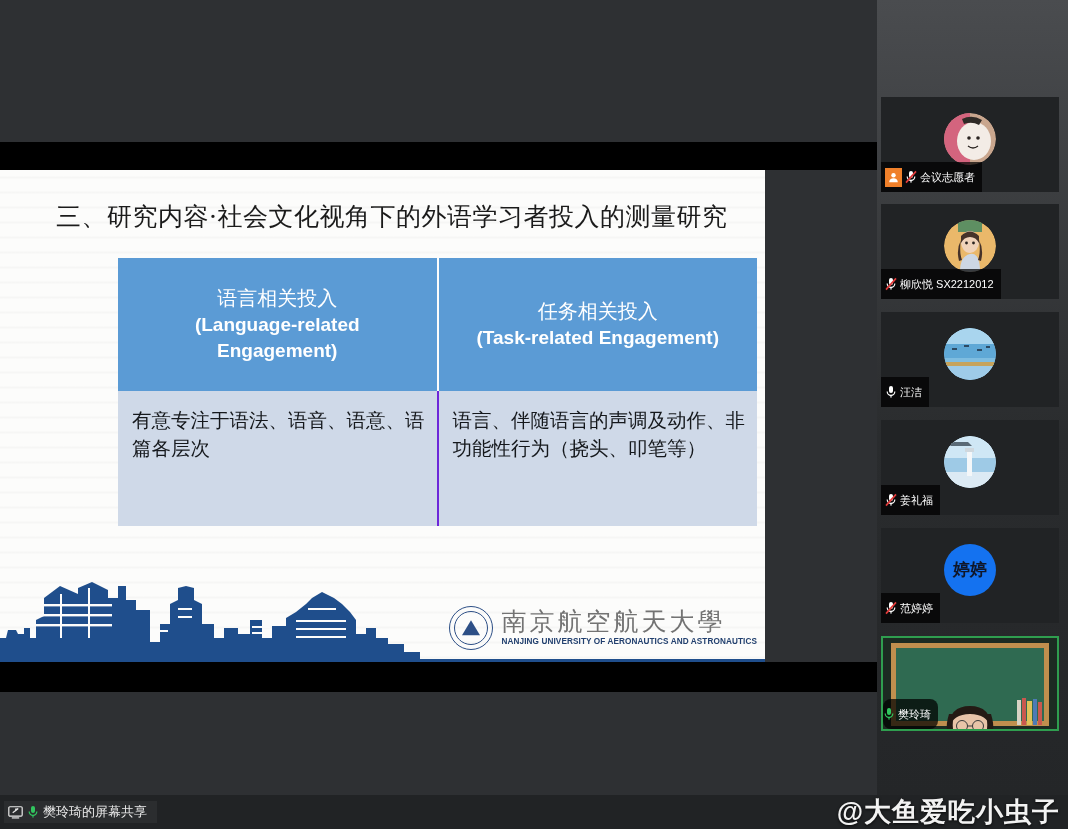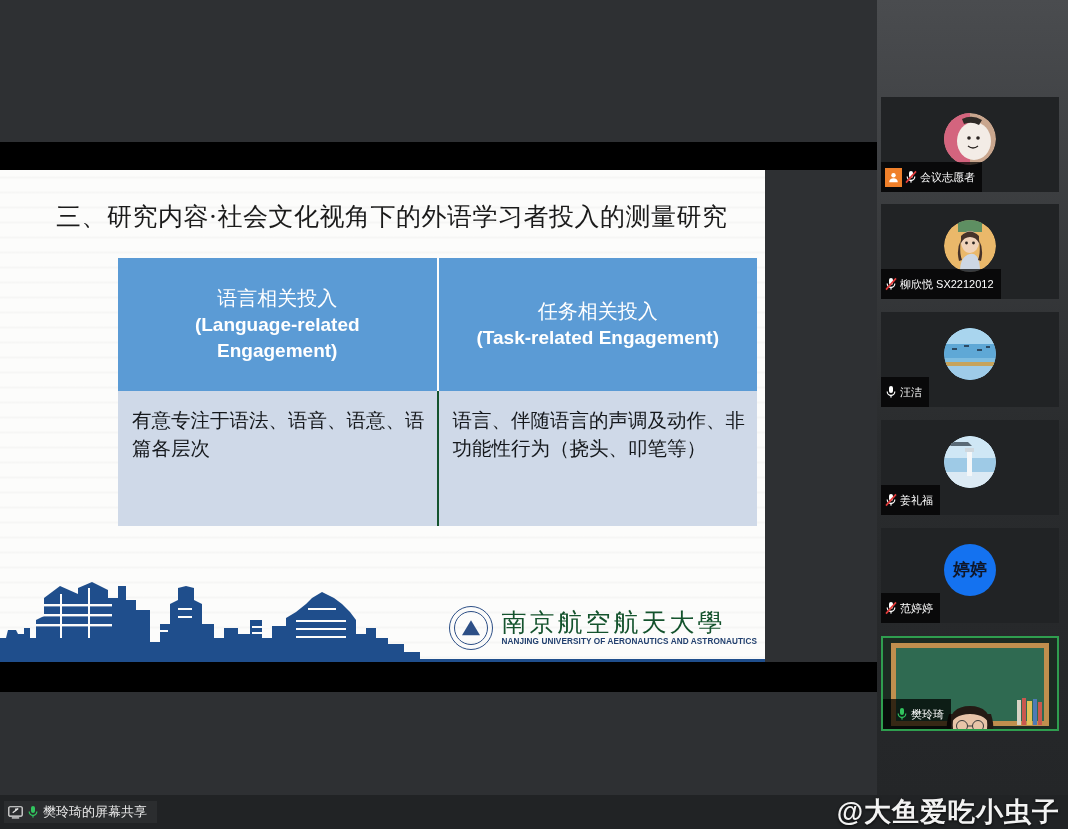--- a/index.html
+++ b/index.html
@@ -65,21 +65,21 @@
   .tbl th .cn {
     font-family: "DejaVu Serif", "Liberation Serif", serif;
     font-weight: normal; font-size: 20px; display: block;
   }
   .tbl th .en { display: block; font-family: "Liberation Sans", sans-serif; }
   .tbl td {
     background: #cfd9e8; color: #15181c;
     height: 135px; vertical-align: top; text-align: left;
     font-family: "DejaVu Serif", "Liberation Serif", serif;
     font-size: 19.5px; line-height: 1.42;
-    border-right: 2px solid #14532d;
+    border-right: 2px solid #6d28d9;
     padding: 16px 12px 10px 14px;
   }
   .tbl td:last-child { border-right: none; }
 
   
   .skyline { position: absolute; left: 0; bottom: 0; width: 450px; height: 120px; }
   .footer-rule {
     position: absolute; left: 0; bottom: 0; width: 872px; height: 3px; background: #1f4e8c;
   }
 
@@ -97,22 +97,22 @@
     border: 1.2px solid #2d4f86;
   }
   .univ-seal .tri {
     position: absolute; left: 50%; top: 50%; transform: translate(-50%,-52%);
     width: 0; height: 0; border-left: 9px solid transparent;
     border-right: 9px solid transparent; border-bottom: 15px solid #2d4f86;
     z-index: 2;
   }
   .univ-text { line-height: 1.05; }
   .univ-cn {
-    font-family: Liberation Sans, sans-serif;
-    font-size: 25px; color: #14532d; letter-spacing: 3px; white-space: nowrap;
+    font-family: Liberation Serif, serif;
+    font-size: 25px; color: #737373; letter-spacing: 3px; white-space: nowrap;
   }
   .univ-en {
     font-size: 8.2px; color: #22406f; letter-spacing: 0.1px;
     white-space: nowrap; margin-top: 3px; font-weight: bold;
   }
 
   
   .rail {
     position: absolute; right: 0; top: 0; width: 191px; height: 795px;
     background: linear-gradient(180deg,#4a4c4f 0%, #2a2c2e 55%, #242628 100%);
@@ -391,21 +391,21 @@
         <path d="M108 76q3 10 2 15h-6q1-9-2-15z" fill="#241a14"></path>
         <circle cx="79" cy="88" r="5.5" fill="none" stroke="#3a3a3a" stroke-width="1"></circle>
         <circle cx="95" cy="88" r="5.5" fill="none" stroke="#3a3a3a" stroke-width="1"></circle>
         <line x1="84.5" y1="88" x2="89.5" y2="88" stroke="#3a3a3a" stroke-width="1"></line>
         <rect x="134" y="62" width="4" height="25" fill="#d8d2c4"></rect>
         <rect x="139" y="60" width="4" height="27" fill="#c9584f"></rect>
         <rect x="144" y="63" width="5" height="24" fill="#e0c25a"></rect>
         <rect x="150" y="61" width="4" height="26" fill="#4d7ab5"></rect>
         <rect x="155" y="64" width="4" height="23" fill="#c9584f"></rect>
       </svg>
-      <div class="name-chip nopad" style="padding-left:13px;">
+      <div class="name-chip nopad" style="padding-left:0;border-radius:8px;">
         <span class="mic">
           <svg width="12" height="14" viewBox="0 0 12 14">
             <rect x="4" y="1" width="4" height="7" rx="2" fill="#31c45e"></rect>
             <path d="M2.2 6.6a3.8 3.8 0 0 0 7.6 0" stroke="#31c45e" stroke-width="1.2" fill="none"></path>
             <rect x="5.4" y="10" width="1.2" height="2.6" fill="#31c45e"></rect>
           </svg>
         </span>
         <span>樊玲琦</span>
       </div>
     </div>

